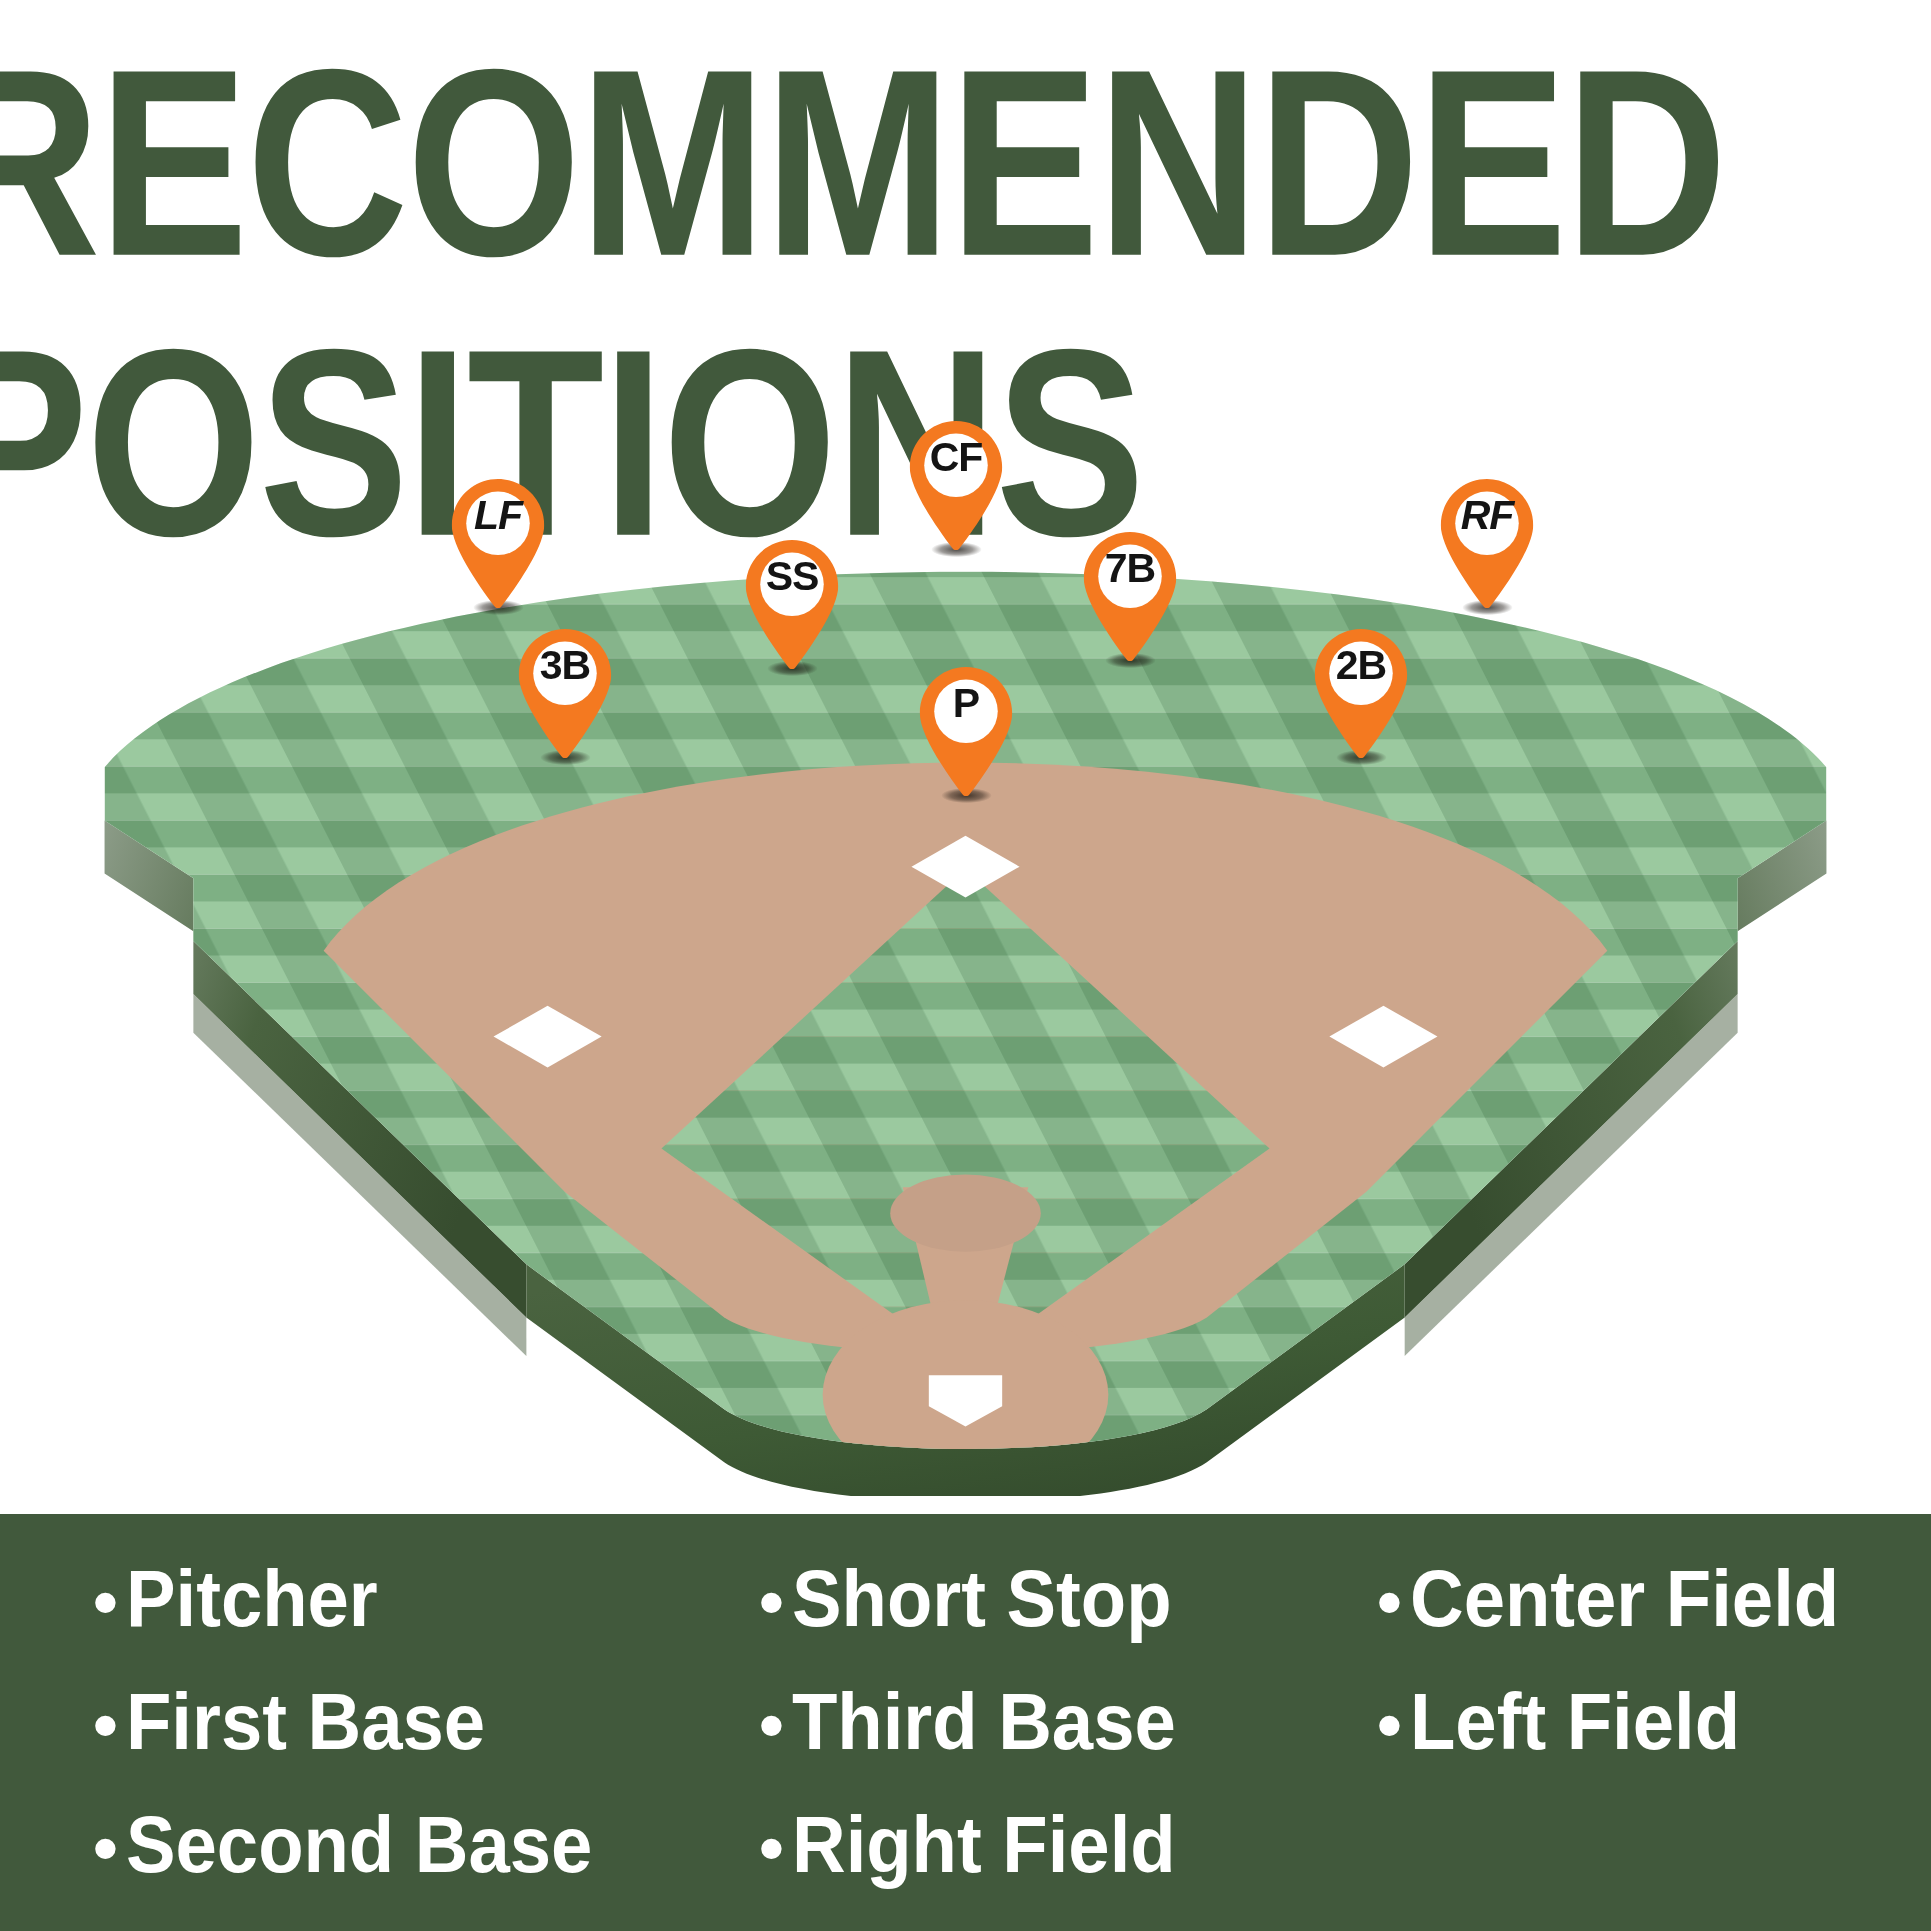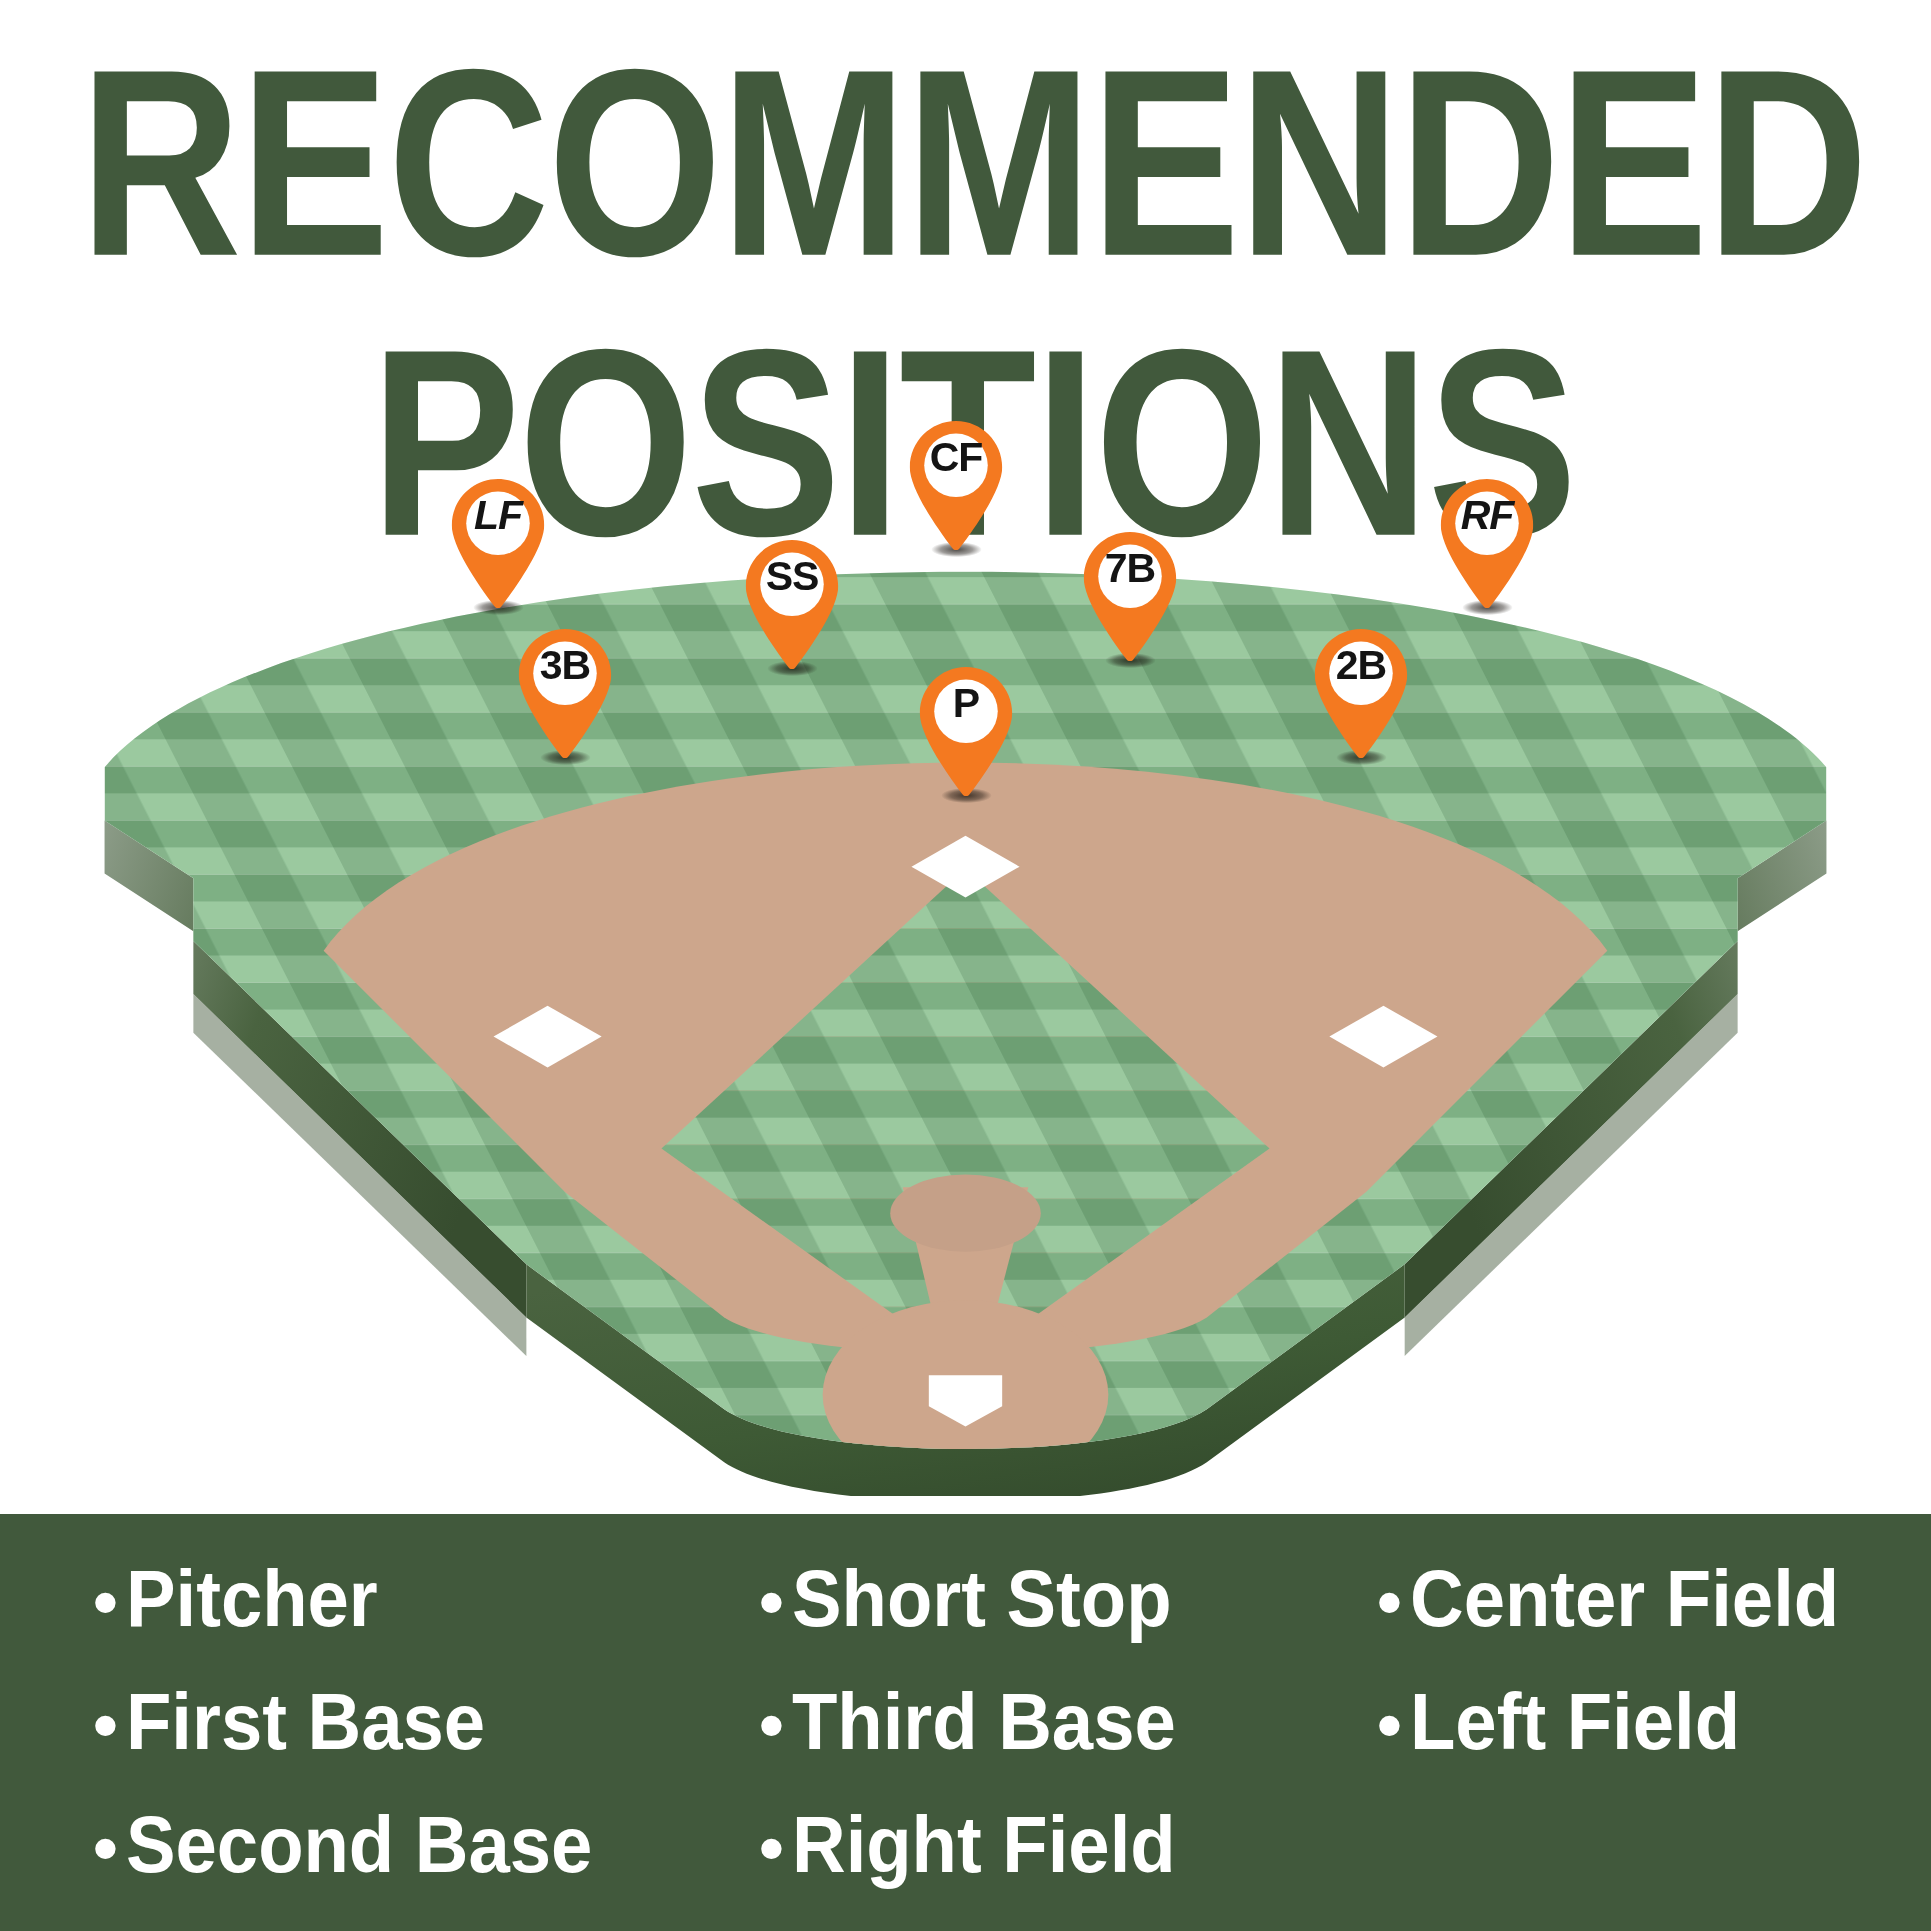--- a/index.html
+++ b/index.html
@@ -8,21 +8,20 @@
     background:#ffffff;
     font-family:"Liberation Sans", sans-serif;
     overflow:hidden;
     position:relative;
   }
   #root{position:absolute;inset:0;}
 
   
   .title-block{
     position:absolute;left:0;right:0;top:27px;
-    text-align:center;
     user-select:none;
     padding-left:15px;
   }
   .title-line{
     display:block;
     color:#41593C;
     font-family:"Liberation Sans Narrow","Liberation Sans",sans-serif;
     font-weight:bold;
     letter-spacing:-1.9px;
     line-height:0.92;

